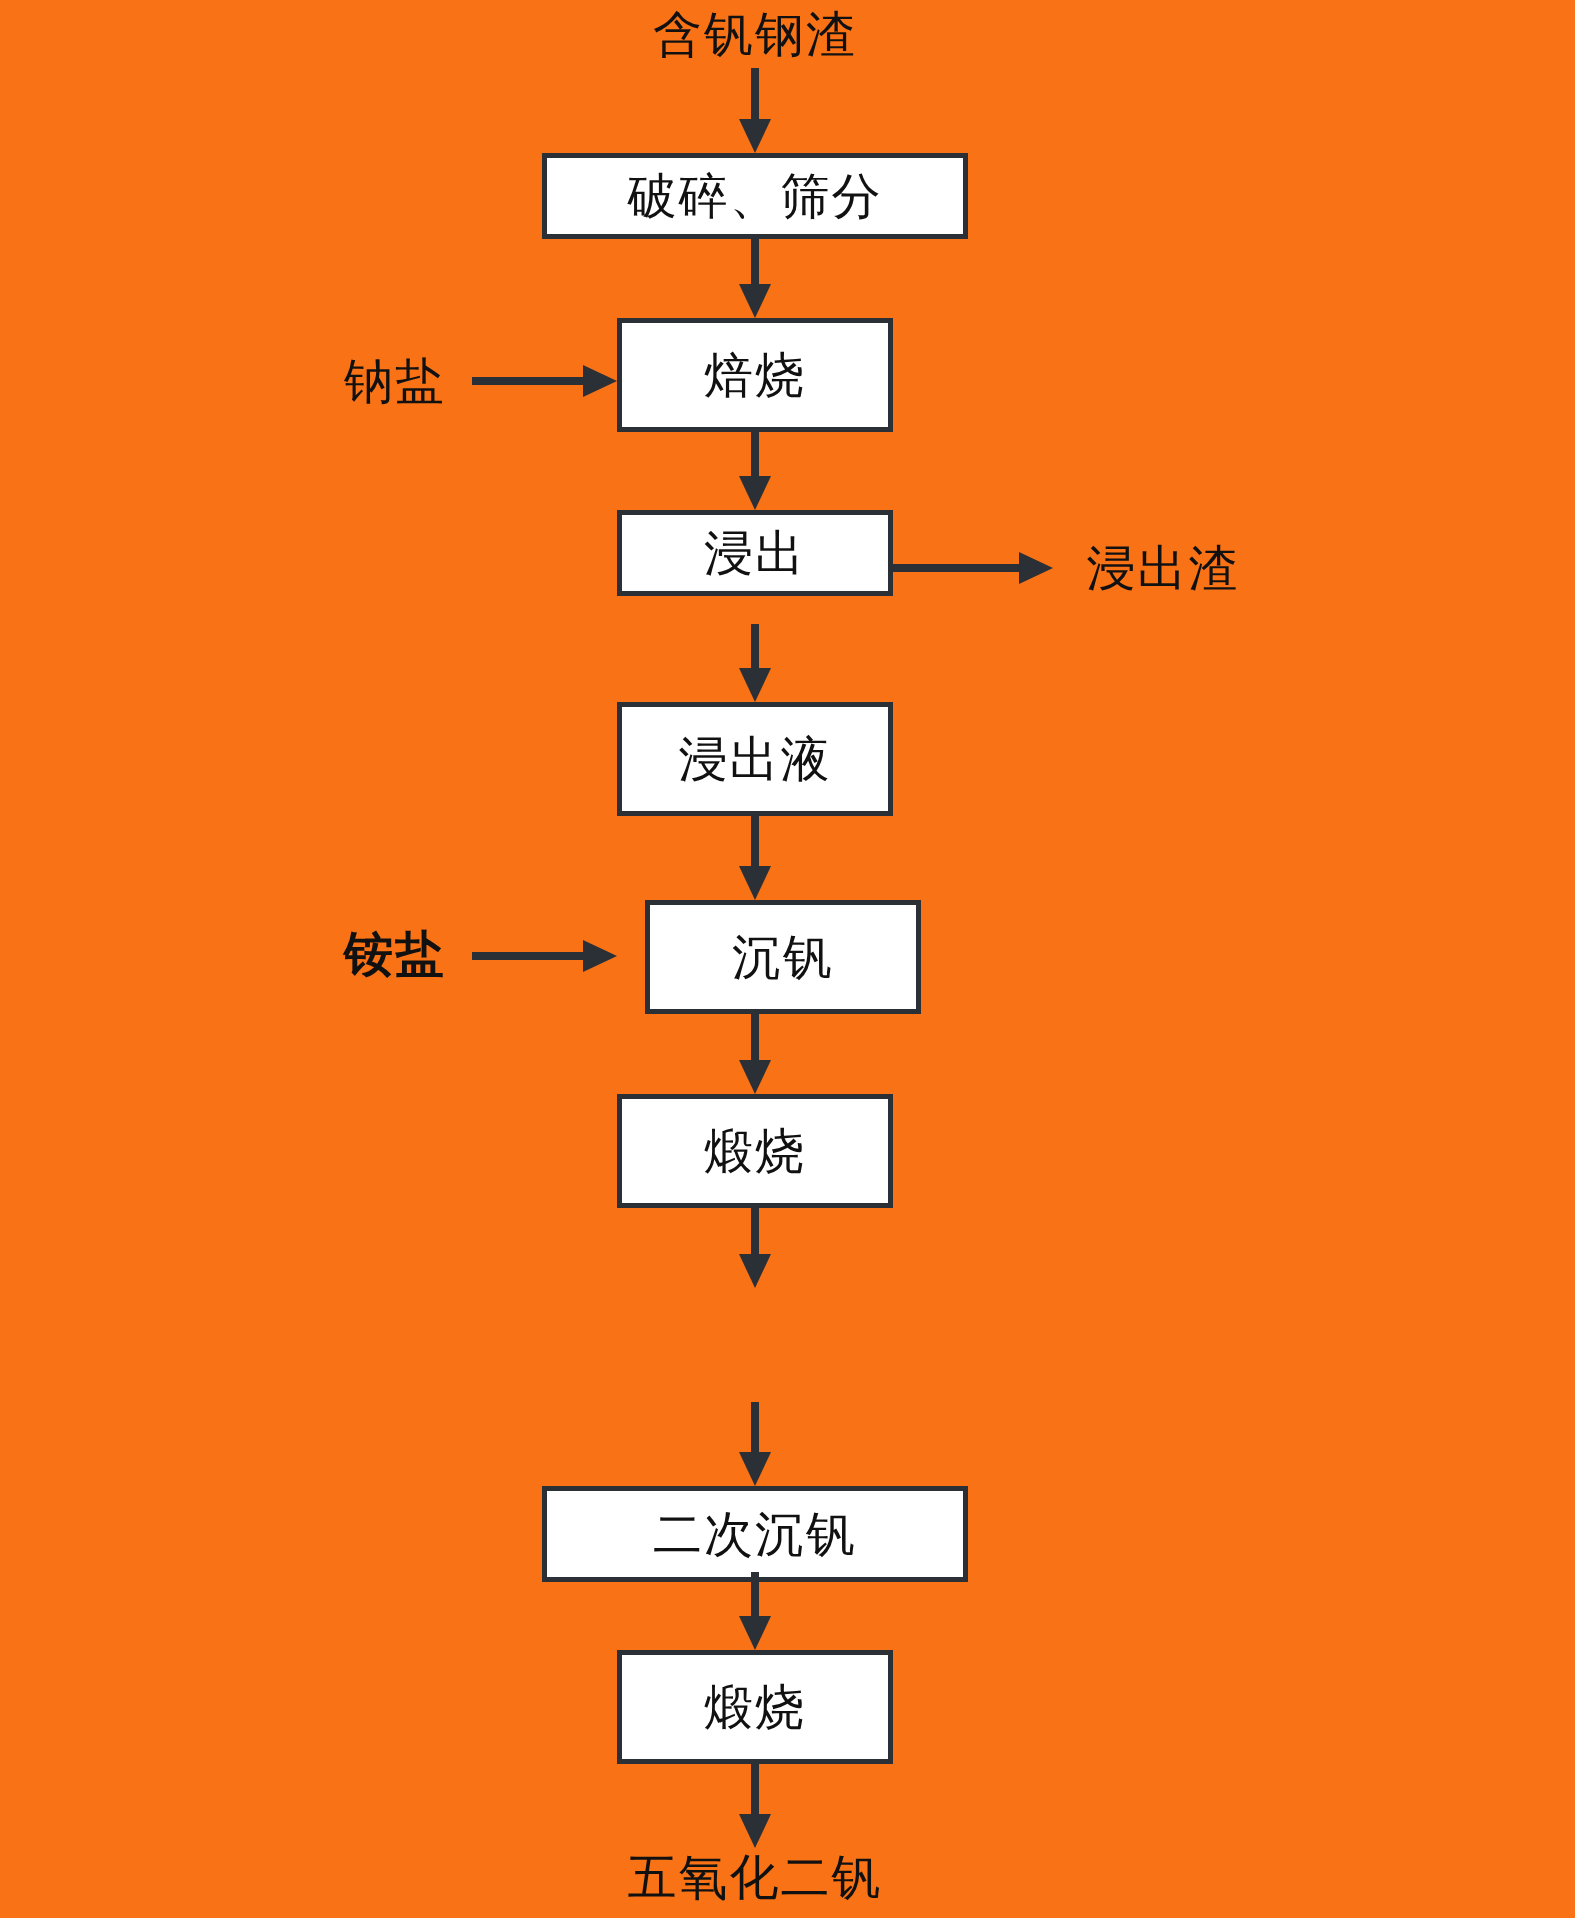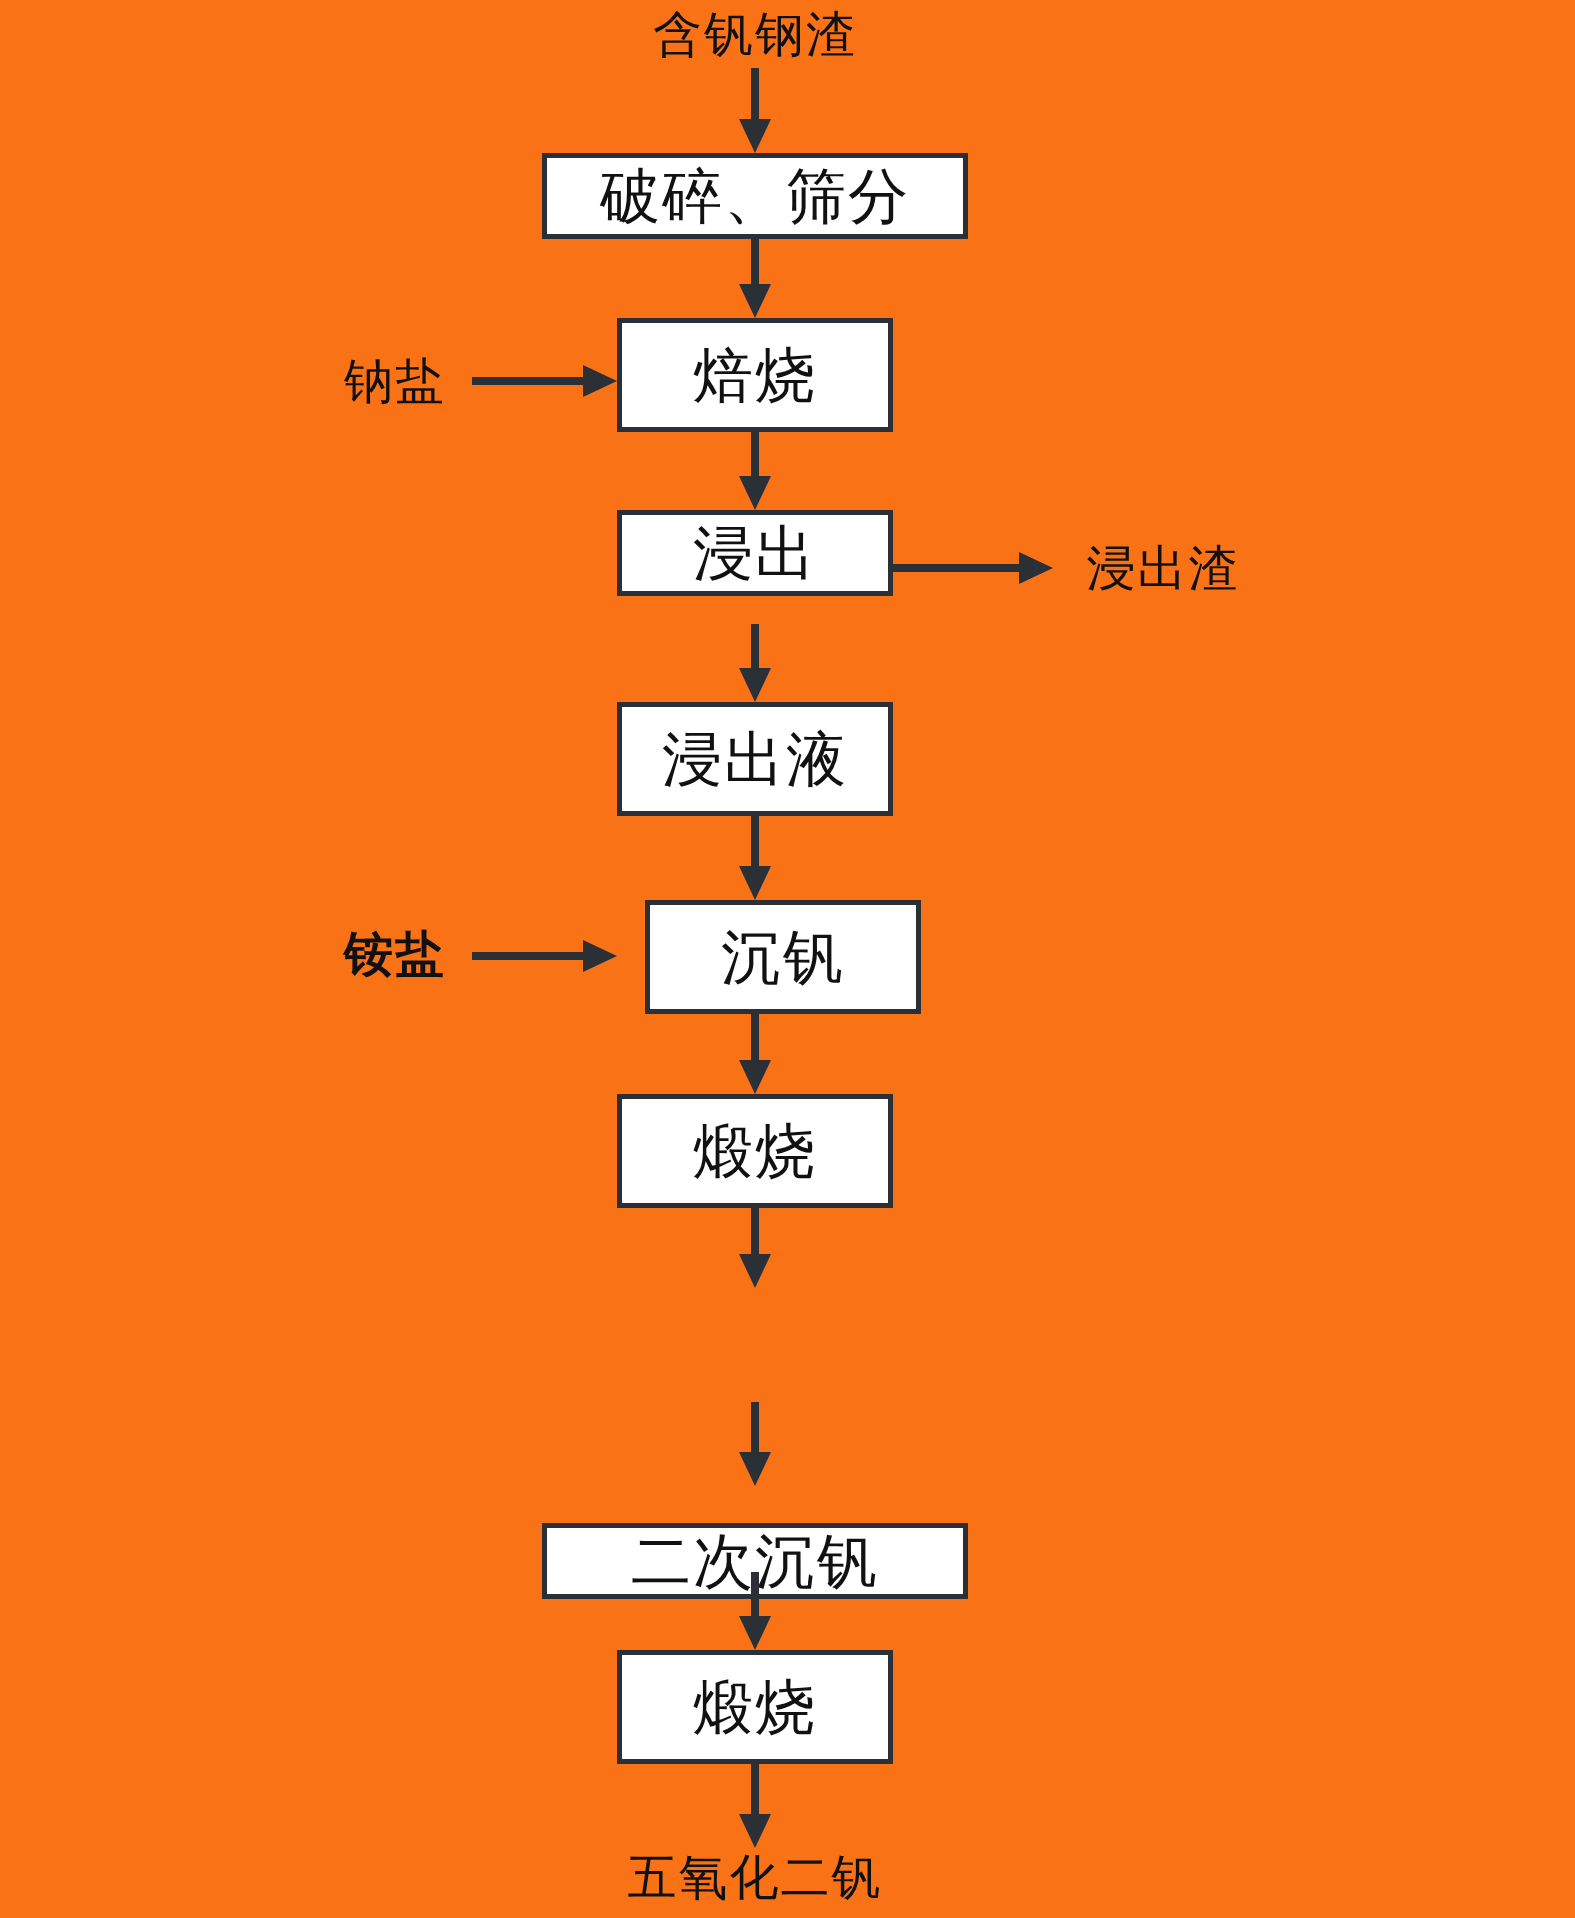--- a/index.html
+++ b/index.html
@@ -20,21 +20,21 @@
   .node {
     position: absolute;
     box-sizing: border-box;
     border: 5px solid #2b2f36;
     background: #ffffff;
     display: flex;
     align-items: center;
     justify-content: center;
     color: #111111;
     font-family: "DejaVu Serif", "Liberation Serif", serif;
-    font-size: 60px;
+    font-size: 49px;
     line-height: 1;
     letter-spacing: 2px;
     white-space: nowrap;
   }
   .free-label {
     position: absolute;
     color: #111111;
     font-family: "DejaVu Serif", "Liberation Serif", serif;
     font-size: 49px;
     line-height: 1;
@@ -171,21 +171,21 @@
     <div class="shaft" style="height:46px;"></div>
     <div class="head" style="top:46px;"></div>
   </div>
 
 
   <div class="v-arrow" style="left:755px; top:1402px; height:84px;">
     <div class="shaft" style="height:50px;"></div>
     <div class="head" style="top:50px;"></div>
   </div>
 
-  <div class="node" style="left:542px; top:1486px; width:426px; height:76px;margin-top:37px;">
+  <div class="node" style="left:542px; top:1486px; width:426px; height:96px;">
     <span>二次沉钒</span>
   </div>
 
   <div class="v-arrow" style="left:755px; top:1572px; height:78px;">
     <div class="shaft" style="height:44px;"></div>
     <div class="head" style="top:44px;"></div>
   </div>
 
   <div class="node" style="left:617px; top:1650px; width:276px; height:114px;">
     <span>煅烧</span>

